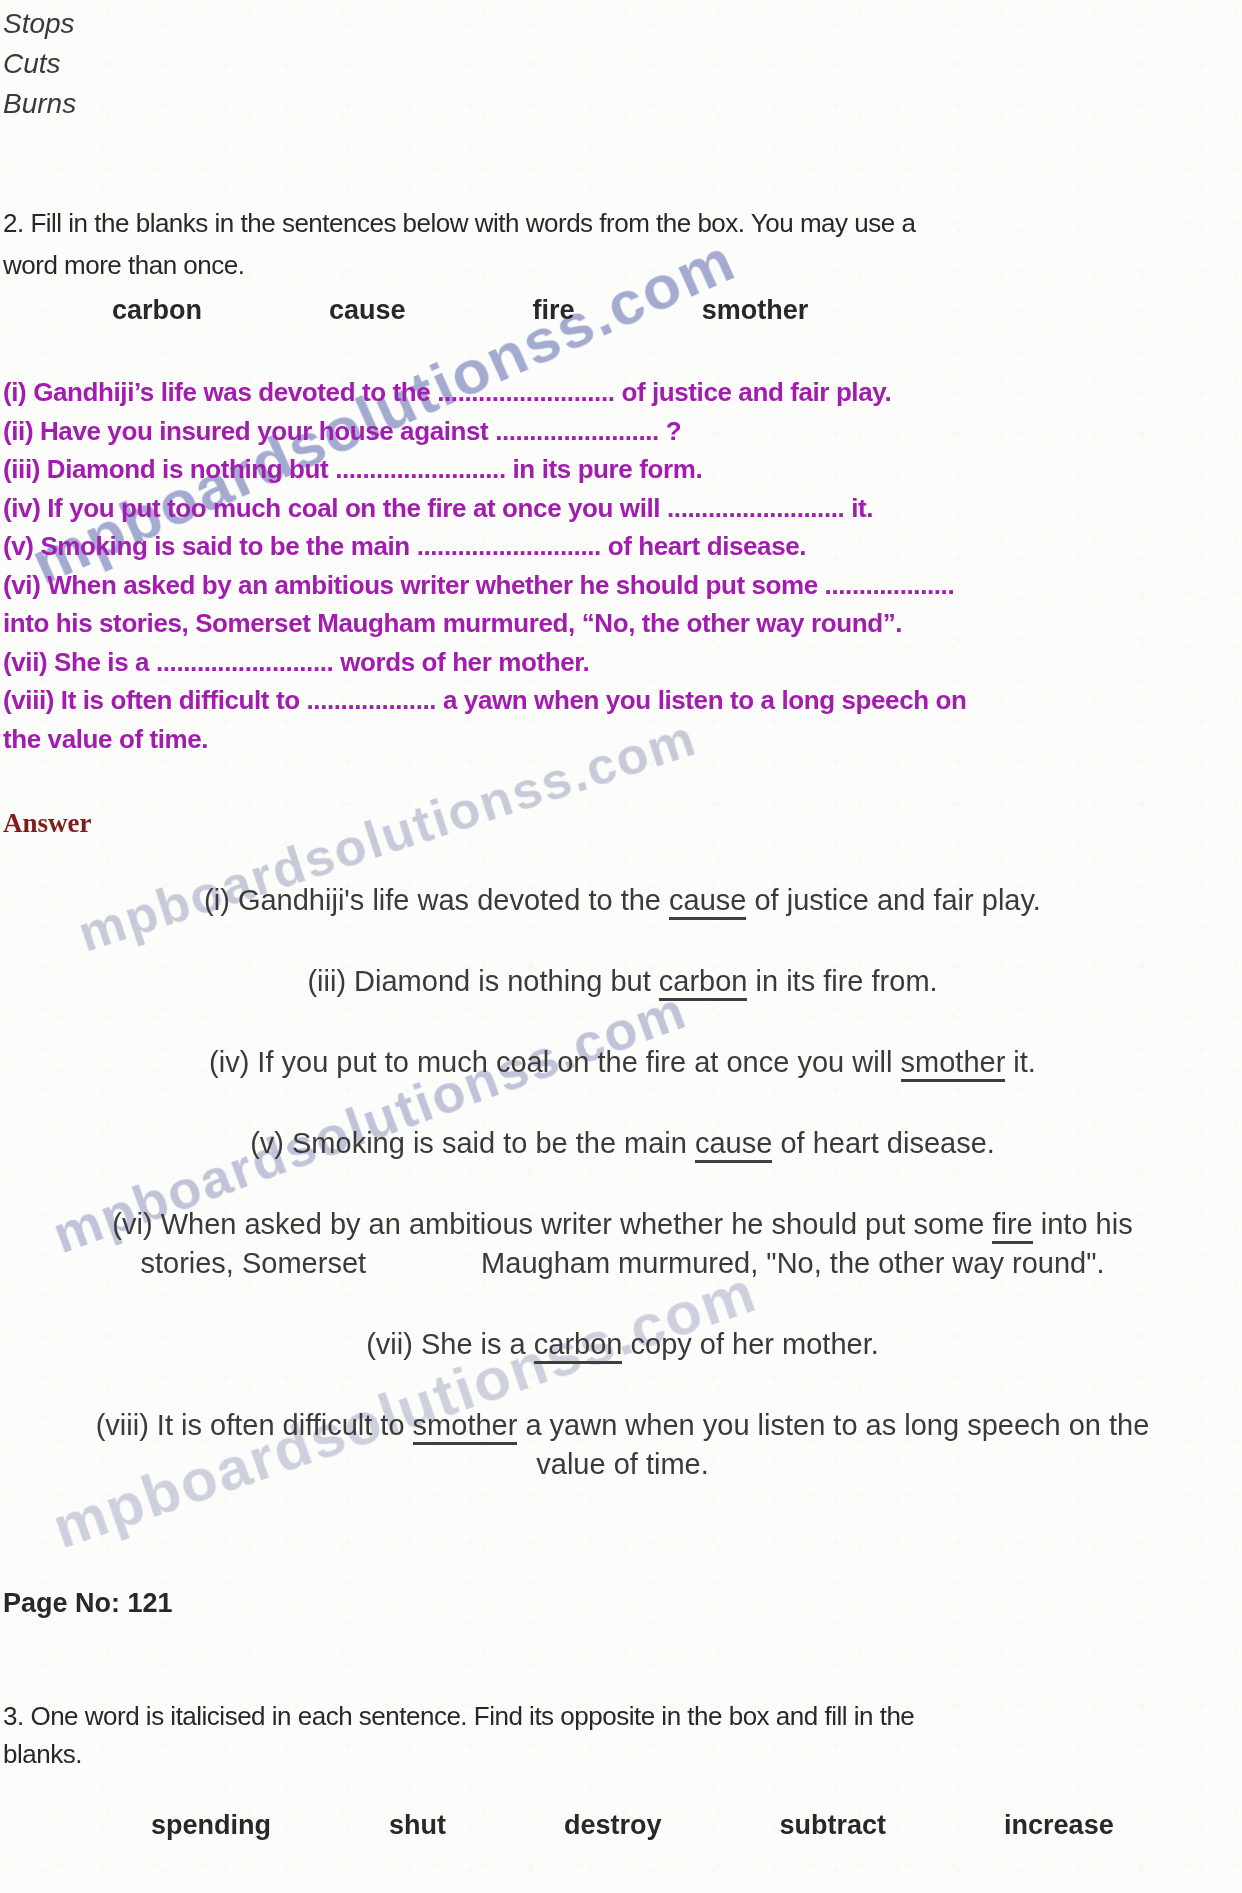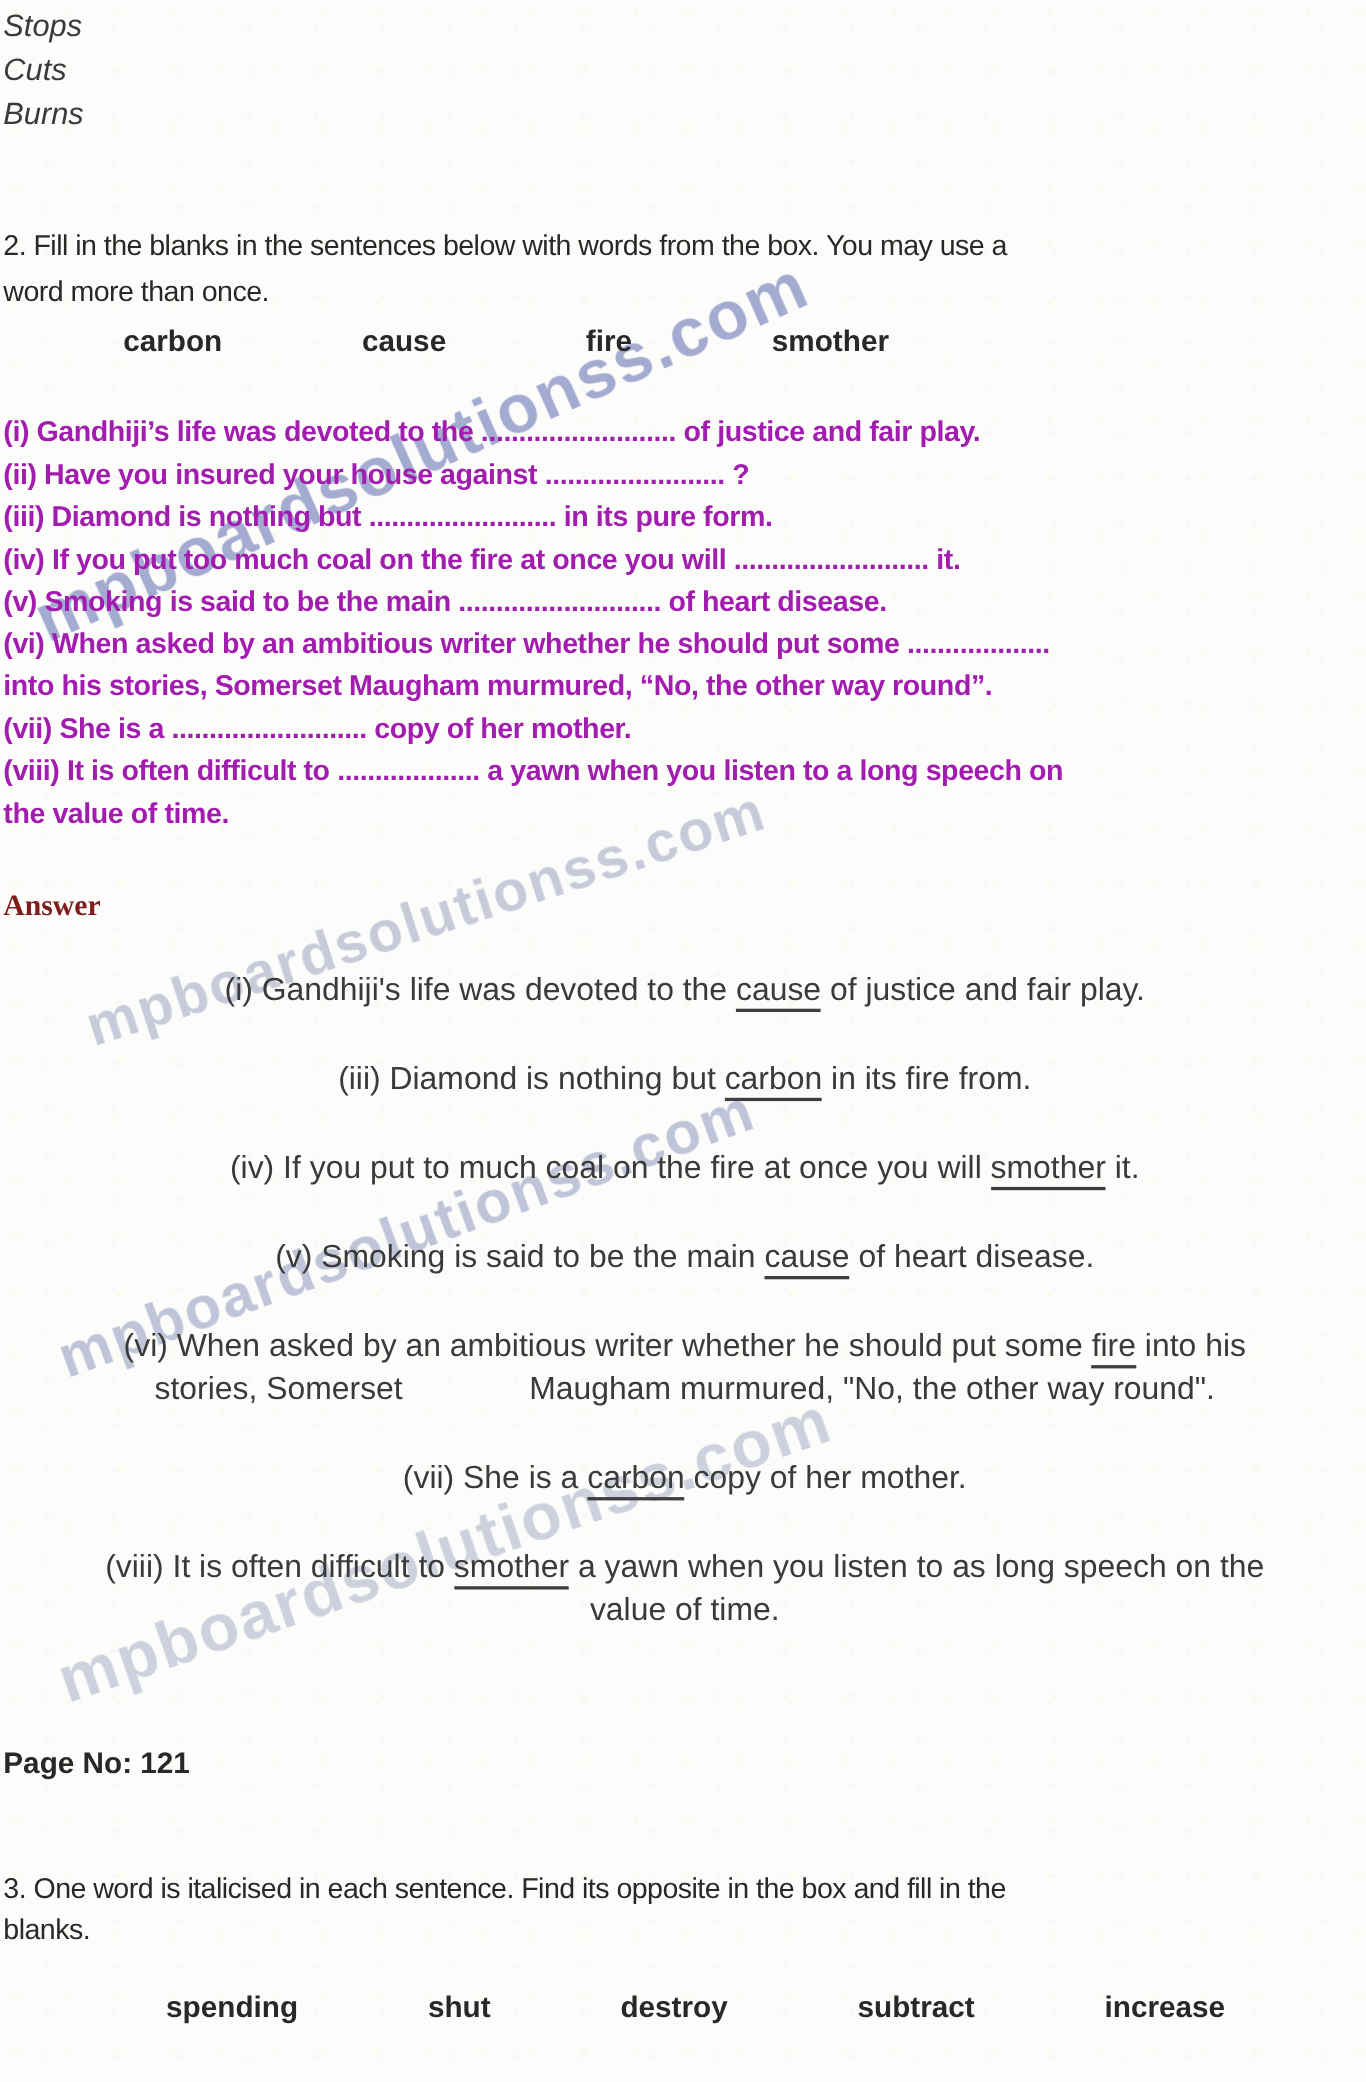--- a/index.html
+++ b/index.html
@@ -70,21 +70,21 @@
 
   <div class="questions">
 
   <div class="q-line">(i) Gandhiji’s life was devoted to the .......................... of justice and fair play.</div>
       <div class="q-line">(ii) Have you insured your house against ........................ ?</div>
       <div class="q-line">(iii) Diamond is nothing but ......................... in its pure form.</div>
       <div class="q-line">(iv) If you put too much coal on the fire at once you will .......................... it.</div>
       <div class="q-line">(v) Smoking is said to be the main ........................... of heart disease.</div>
       <div class="q-line">(vi) When asked by an ambitious writer whether he should put some ...................</div>
       <div class="q-line">into his stories, Somerset Maugham murmured, “No, the other way round”.</div>
-      <div class="q-line">(vii) She is a .......................... copy of her mother.</div>
+      <div class="q-line">(vii) She is a .......................... words of her mother.</div>
       <div class="q-line">(viii) It is often difficult to ................... a yawn when you listen to a long speech on</div>
       <div class="q-line">the value of time.</div>
     </div>
 
   <div class="answer-label">Answer</div>
 
   <div class="answers">
 
   <div class="a-para"><span>(i) Gandhiji's life was devoted to the </span><span class="u-word">cause</span><span> of justice and fair play.</span></div>
       <div class="a-para"><span>(iii) Diamond is nothing but </span><span class="u-word">carbon</span><span> in its fire from.</span></div>

